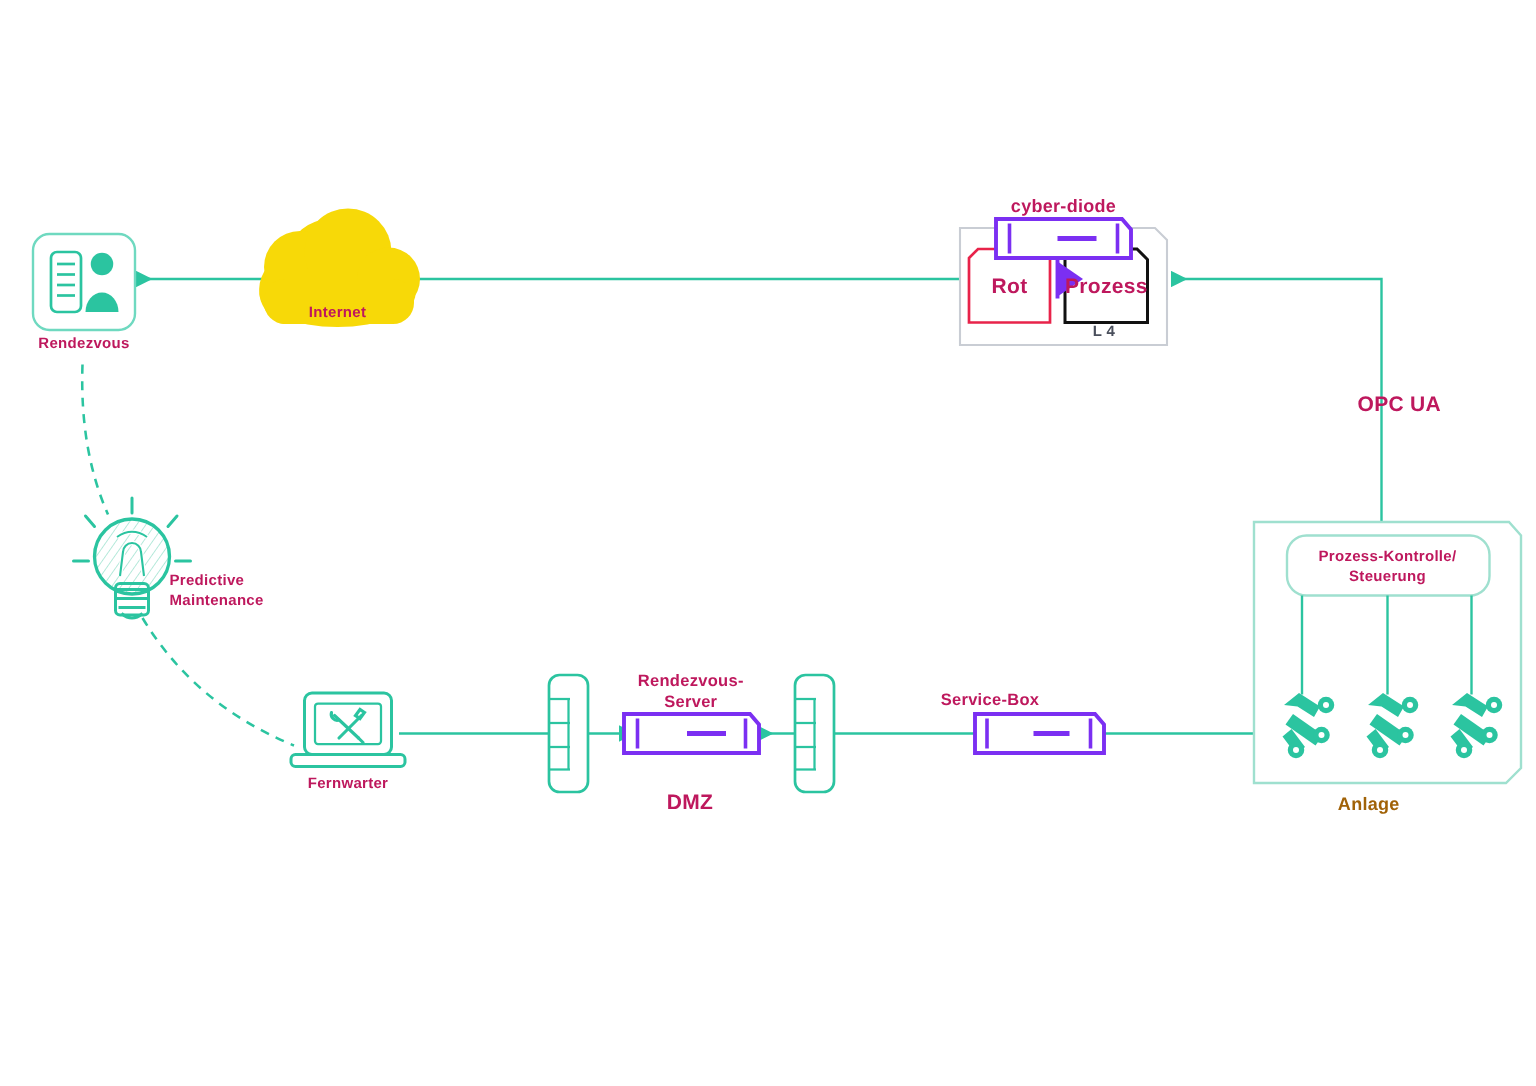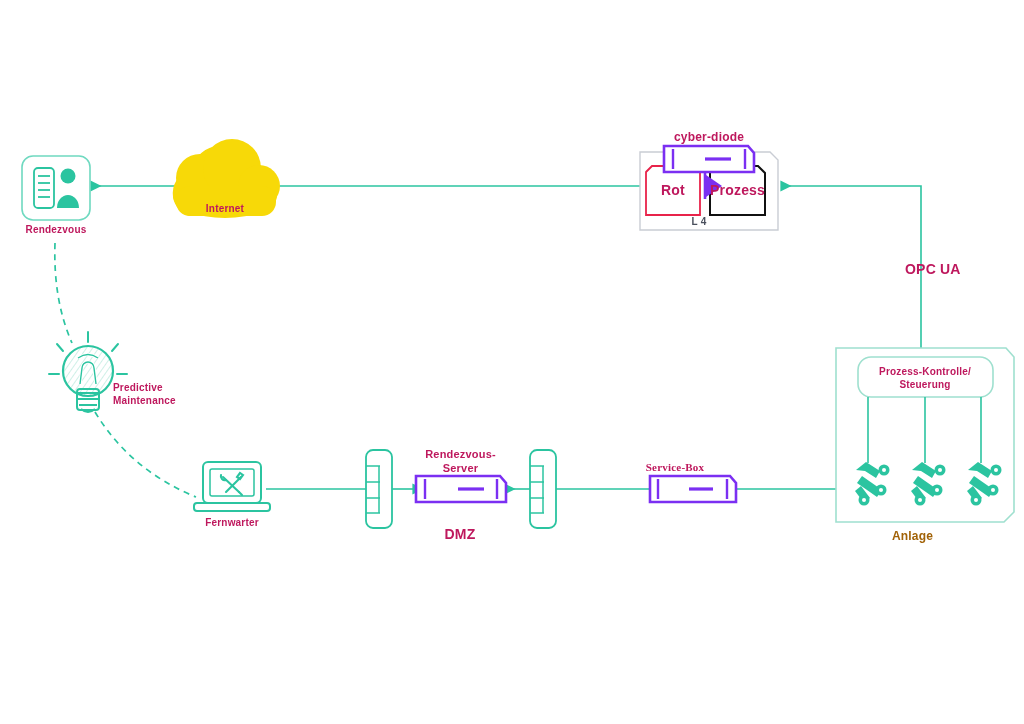--- a/index.html
+++ b/index.html
@@ -271,34 +271,34 @@
   <div class="lbl lbl-md" style="left:6px; top:224px; width:100px;">Rendezvous</div>
 
   <div class="lbl lbl-md" style="left:175px; top:203px; width:100px;">Internet</div>
 
   <div class="lbl lbl-xl" style="left:634px; top:130px; width:150px;">cyber-diode</div>
 
   <div class="lbl lbl-sm" style="left:646px; top:182px; width:54px;">Rot</div>
 
   <div class="lbl lbl-sm" style="left:710px; top:182px; width:55px;">Prozess</div>
 
-  <div class="lbl lbl-md" style="left:639px; top:216px; width:120px; color:#4a4f5c;">L 4</div>
+  <div class="lbl lbl-md" style="left:639px; top:216px; width:120px; color:#4a4f5c;padding-left:37px;">L 4</div>
 
   <div class="lbl lbl-sm" style="left:905px; top:261px; width:80px; text-align:left;">OPC UA</div>
 
   <div class="lbl lbl-md" style="left:113px; top:382px; width:90px; text-align:left;">Predictive
 Maintenance</div>
 
   <div class="lbl lbl-md" style="left:182px; top:517px; width:100px;">Fernwarter</div>
 
   <div class="lbl lbl-lg" style="left:398px; top:448px; width:125px;">Rendezvous-
 Server</div>
 
   <div class="lbl lbl-sm" style="left:415px; top:526px; width:90px;">DMZ</div>
 
-  <div class="lbl lbl-lg" style="left:615px; top:461px; width:120px;font-family:Liberation Serif, serif;">Service-Box</div>
+  <div class="lbl lbl-lg" style="left:600px; top:461px; width:120px;">Service-Box</div>
 
   <div class="lbl lbl-md" style="left:860px; top:366px; width:130px;">Prozess-Kontrolle/
 Steuerung</div>
 
   <div class="lbl lbl-xl" style="left:855px; top:529px; width:115px; color:#a16207;">Anlage</div>
 
 </div>
 
 </body></html>

